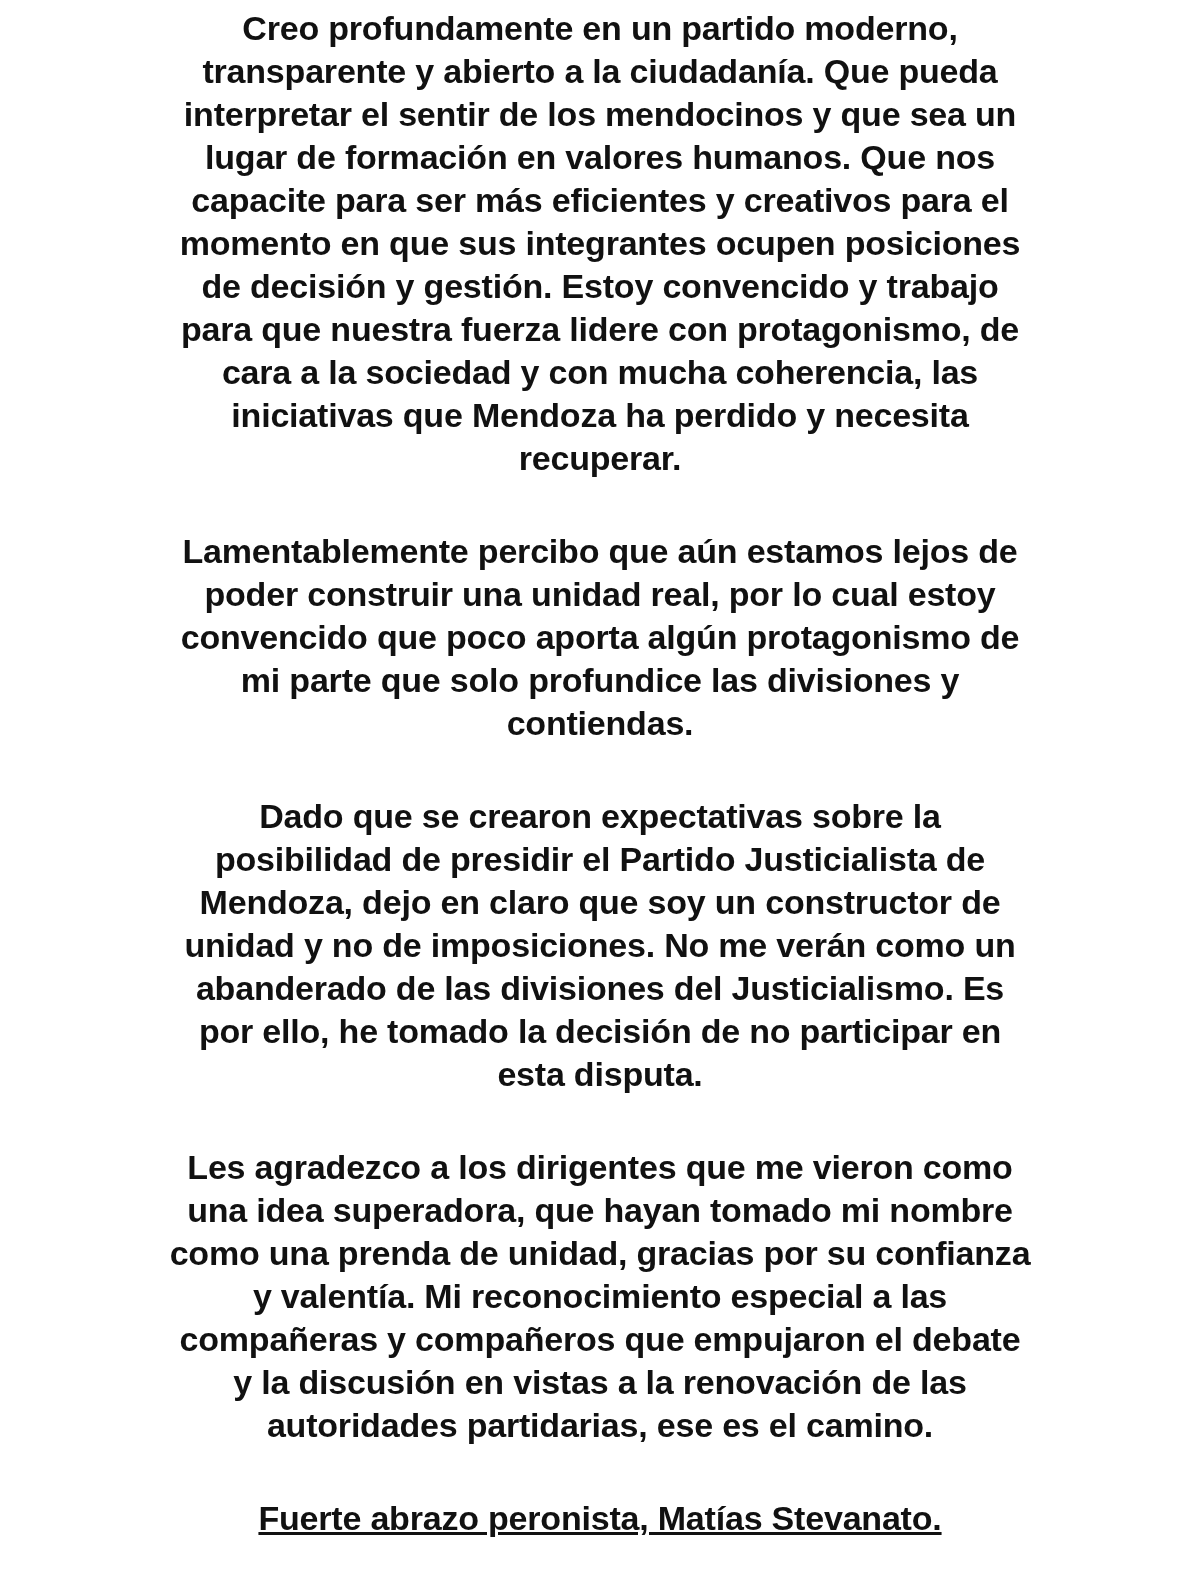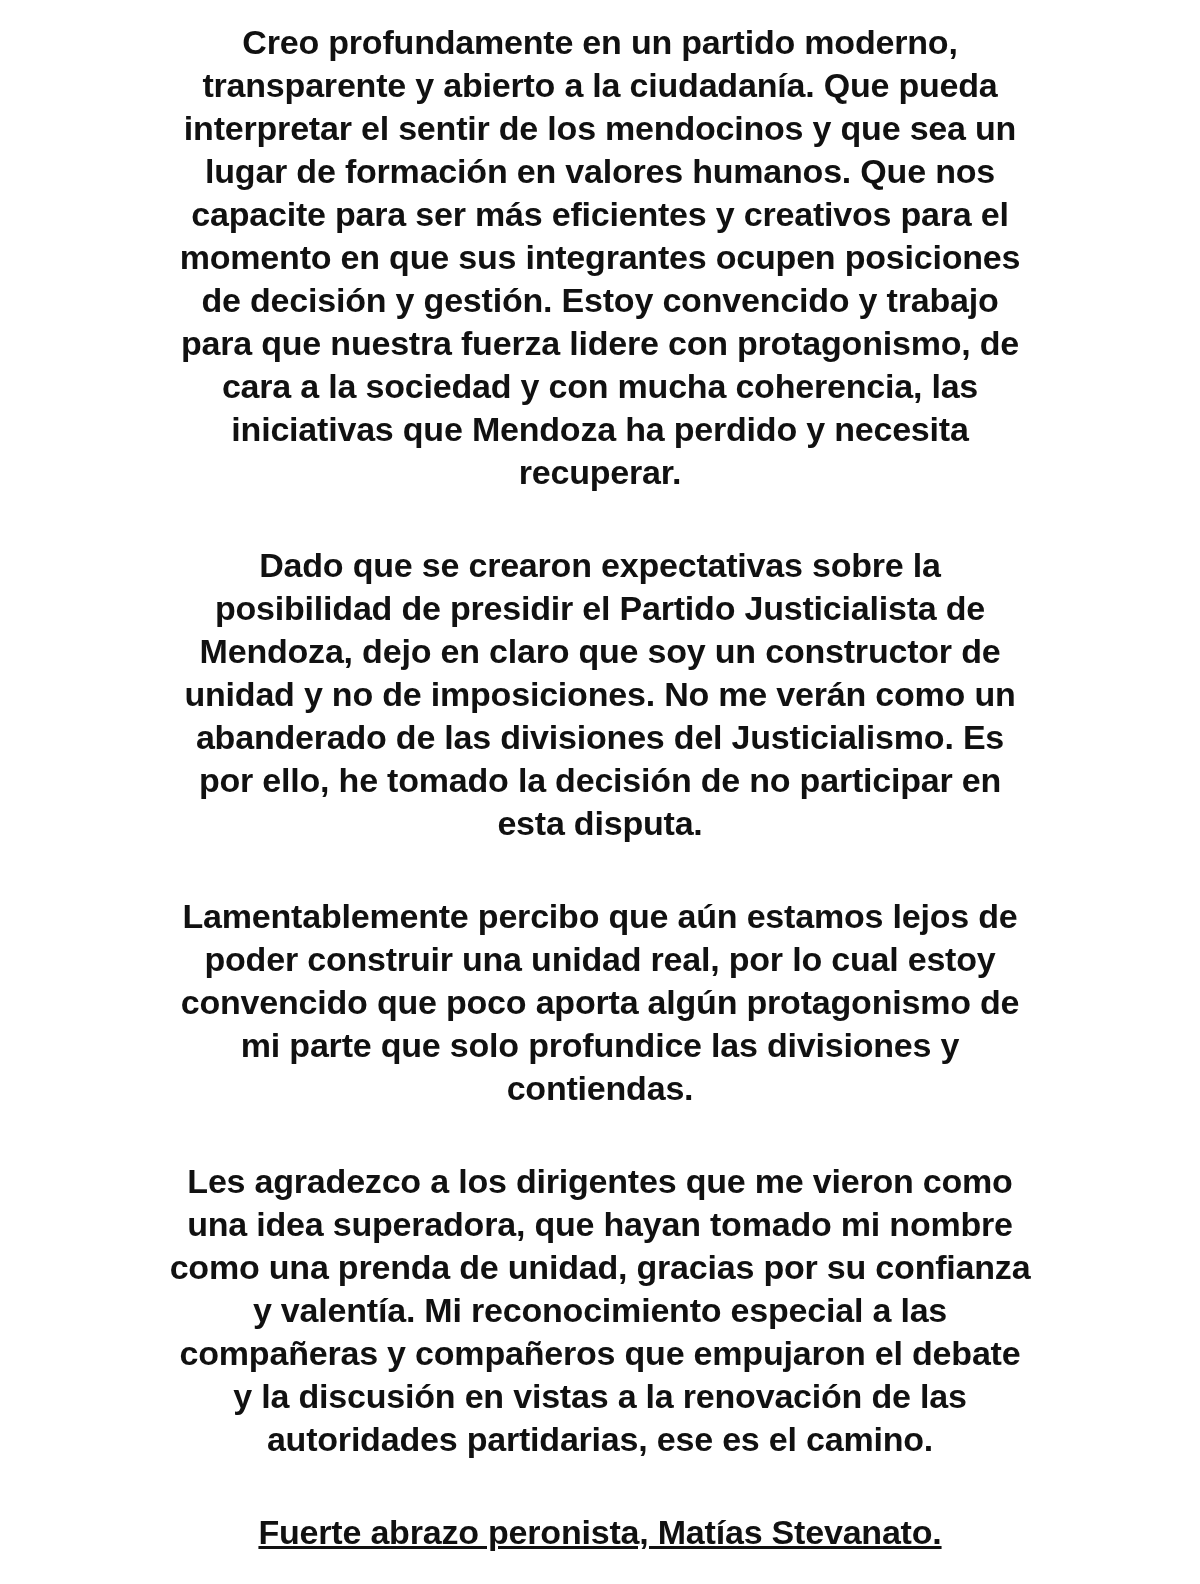--- a/index.html
+++ b/index.html
@@ -8,21 +8,21 @@
     background: #ffffff;
   }
   body {
     width: 1200px;
     height: 1584px;
     overflow: hidden;
   }
   .statement {
     box-sizing: border-box;
     width: 1200px;
-    padding-top: 21px;
+    padding-top: 7px;
   }
   .para {
     font-family: "Liberation Sans", "DejaVu Sans", sans-serif;
     font-weight: bold;
     font-size: 34px;
     line-height: 43px;
     letter-spacing: -0.2px;
     color: #111111;
     text-align: center;
     white-space: pre-line;      
@@ -42,32 +42,32 @@
 transparente y abierto a la ciudadanía. Que pueda
 interpretar el sentir de los mendocinos y que sea un
 lugar de formación en valores humanos. Que nos
 capacite para ser más eficientes y creativos para el
 momento en que sus integrantes ocupen posiciones
 de decisión y gestión. Estoy convencido y trabajo
 para que nuestra fuerza lidere con protagonismo, de
 cara a la sociedad y con mucha coherencia, las
 iniciativas que Mendoza ha perdido y necesita
 recuperar.</p>
+  <p class="para">Lamentablemente percibo que aún estamos lejos de
+poder construir una unidad real, por lo cual estoy
+convencido que poco aporta algún protagonismo de
+mi parte que solo profundice las divisiones y
+contiendas.</p>
   <p class="para">Dado que se crearon expectativas sobre la
 posibilidad de presidir el Partido Justicialista de
 Mendoza, dejo en claro que soy un constructor de
 unidad y no de imposiciones. No me verán como un
 abanderado de las divisiones del Justicialismo. Es
 por ello, he tomado la decisión de no participar en
 esta disputa.</p>
-  <p class="para">Lamentablemente percibo que aún estamos lejos de
-poder construir una unidad real, por lo cual estoy
-convencido que poco aporta algún protagonismo de
-mi parte que solo profundice las divisiones y
-contiendas.</p>
   <p class="para">Les agradezco a los dirigentes que me vieron como
 una idea superadora, que hayan tomado mi nombre
 como una prenda de unidad, gracias por su confianza
 y valentía. Mi reconocimiento especial a las
 compañeras y compañeros que empujaron el debate
 y la discusión en vistas a la renovación de las
 autoridades partidarias, ese es el camino.</p>
   <p class="para">Fuerte abrazo peronista, Matías Stevanato.</p>
 </main>
 

